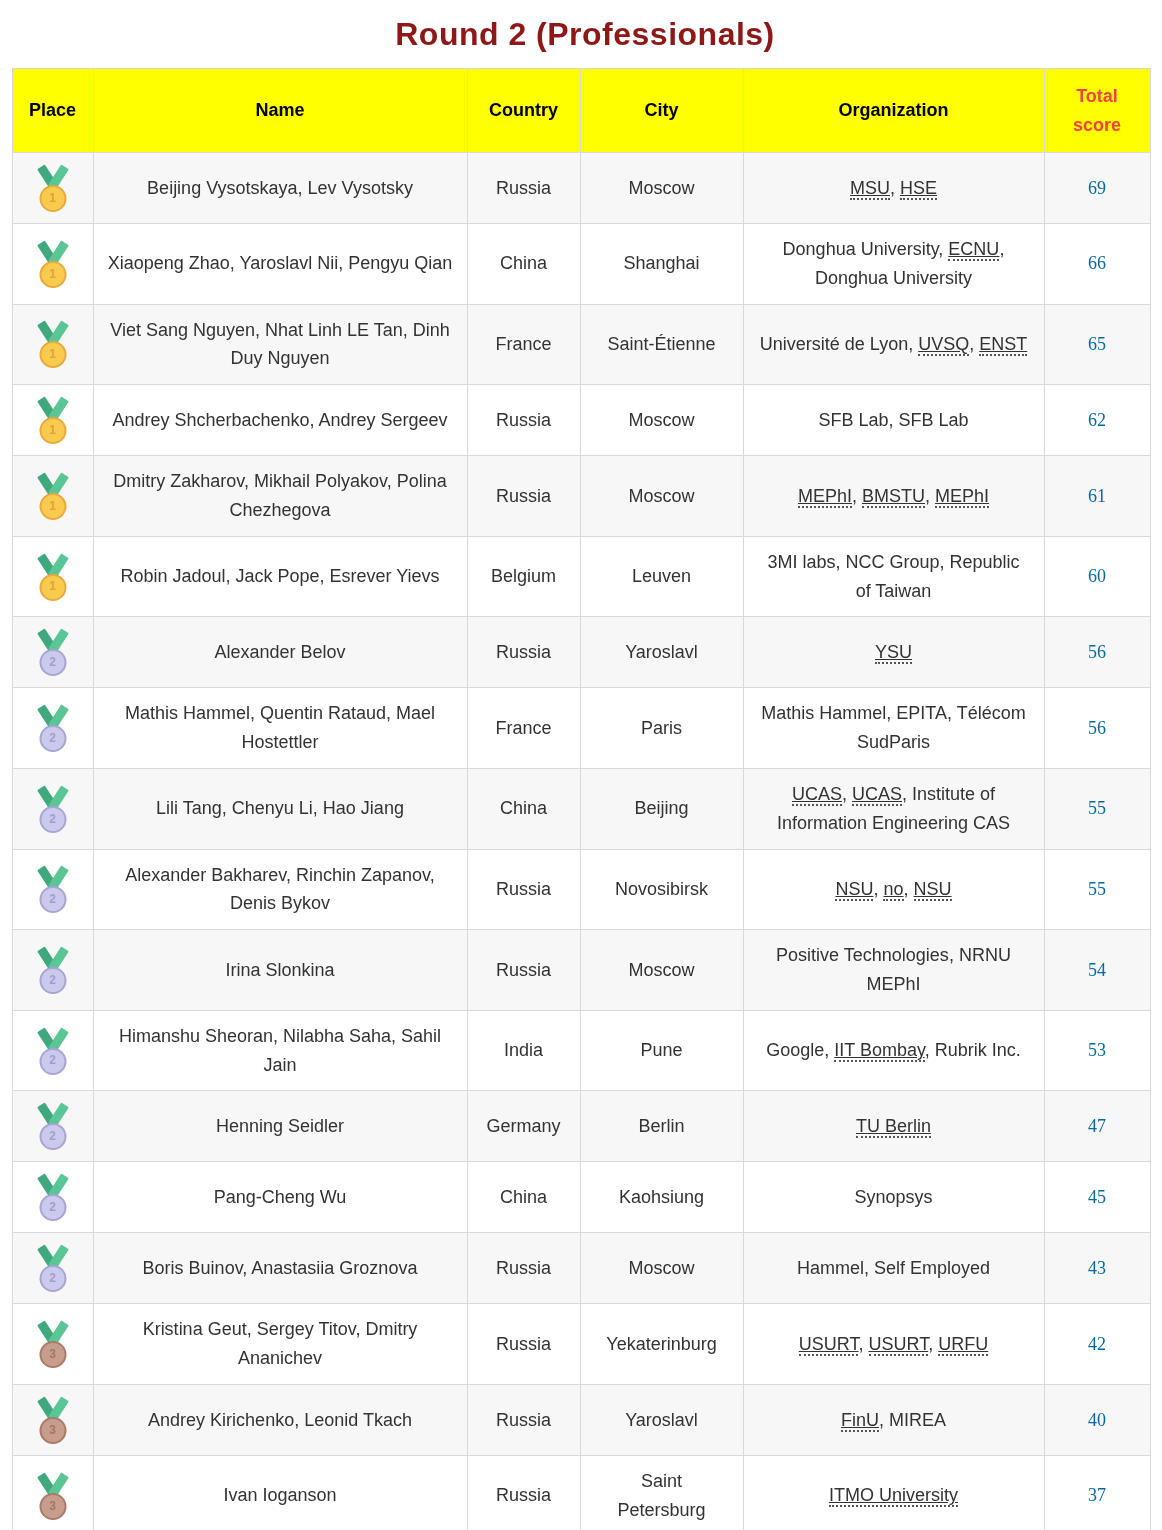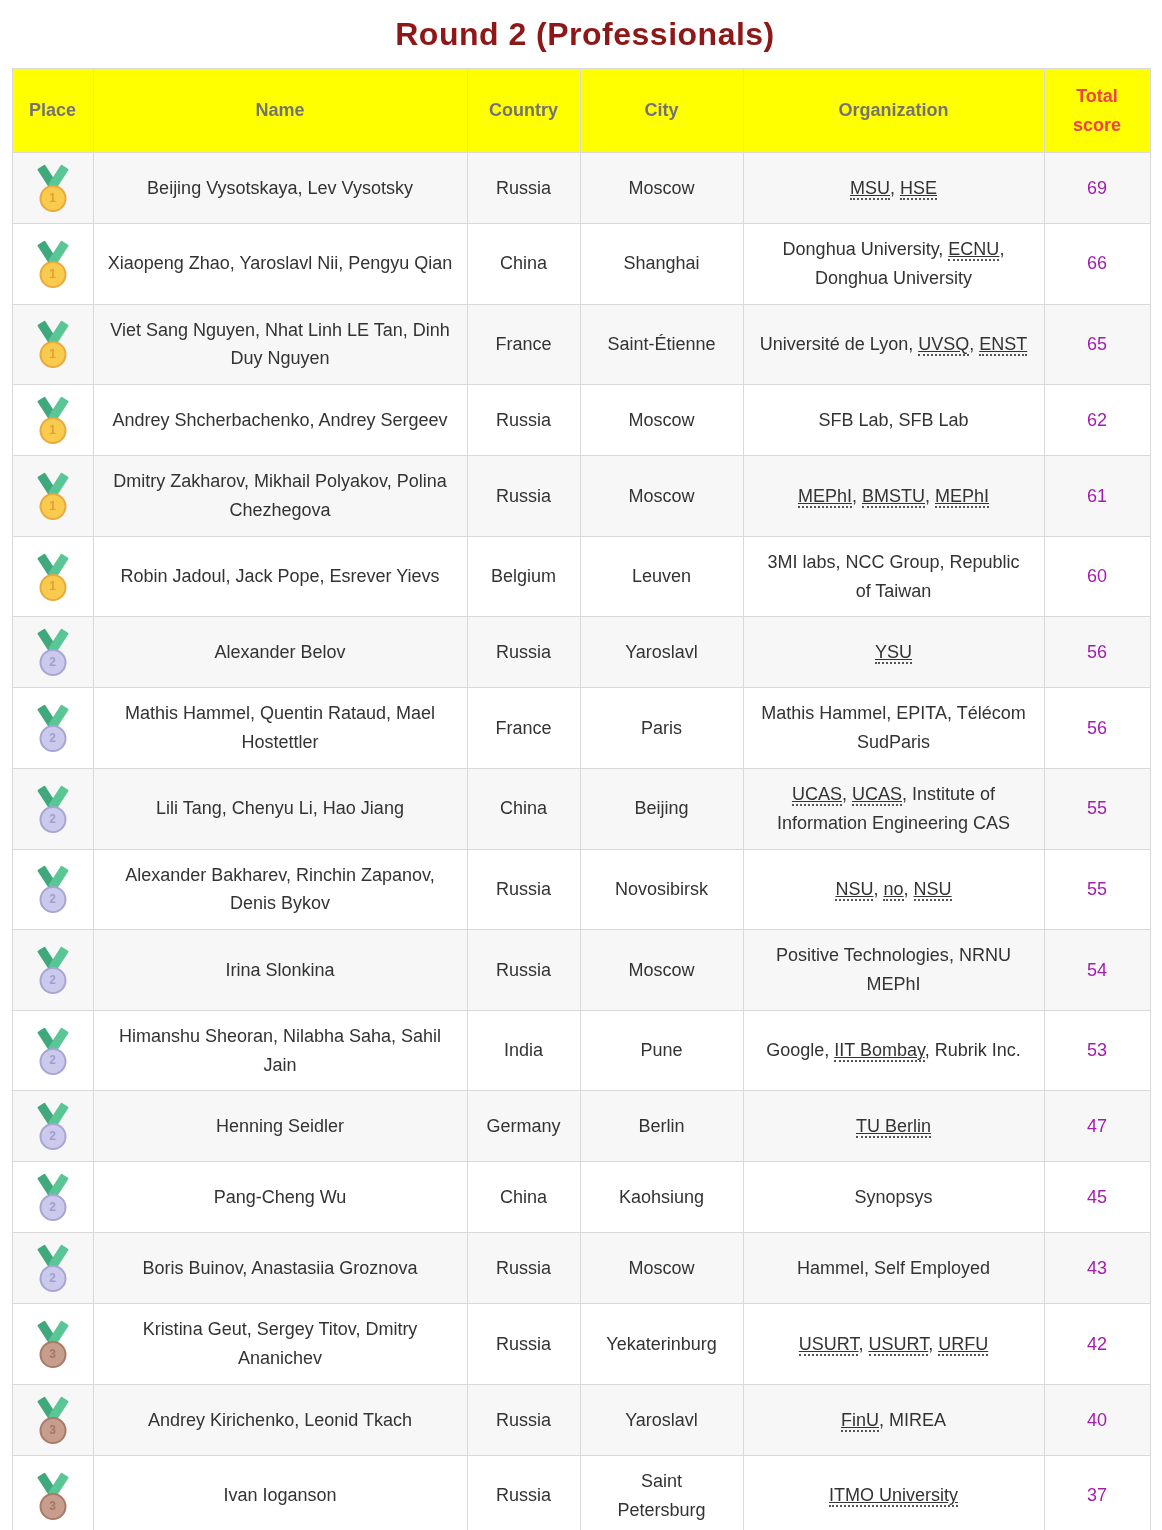--- a/index.html
+++ b/index.html
@@ -33,30 +33,31 @@
     vertical-align: middle;
     line-height: 1.6;
     padding: 11px 14px;
     box-sizing: border-box;
     word-wrap: break-word;
   }
   thead th {
     background: #ffff00;
     font-weight: 700;
     height: 84px;
-    color: #737373;
+    color: #000000;
   }
   thead th.total {
     color: #ef4444;
   }
   tbody tr:nth-child(odd) {
     background: #f7f7f7;
   }
   td.score {
-    color: #a21caf;
+    color: #0369a1;
+    font-family: Liberation Serif, serif;
   }
   .abbr {
     text-decoration: underline;
     border-bottom: 2px dotted #555555;
     cursor: help;
   }
   
   .medal {
     position: relative;
     display: inline-block;

